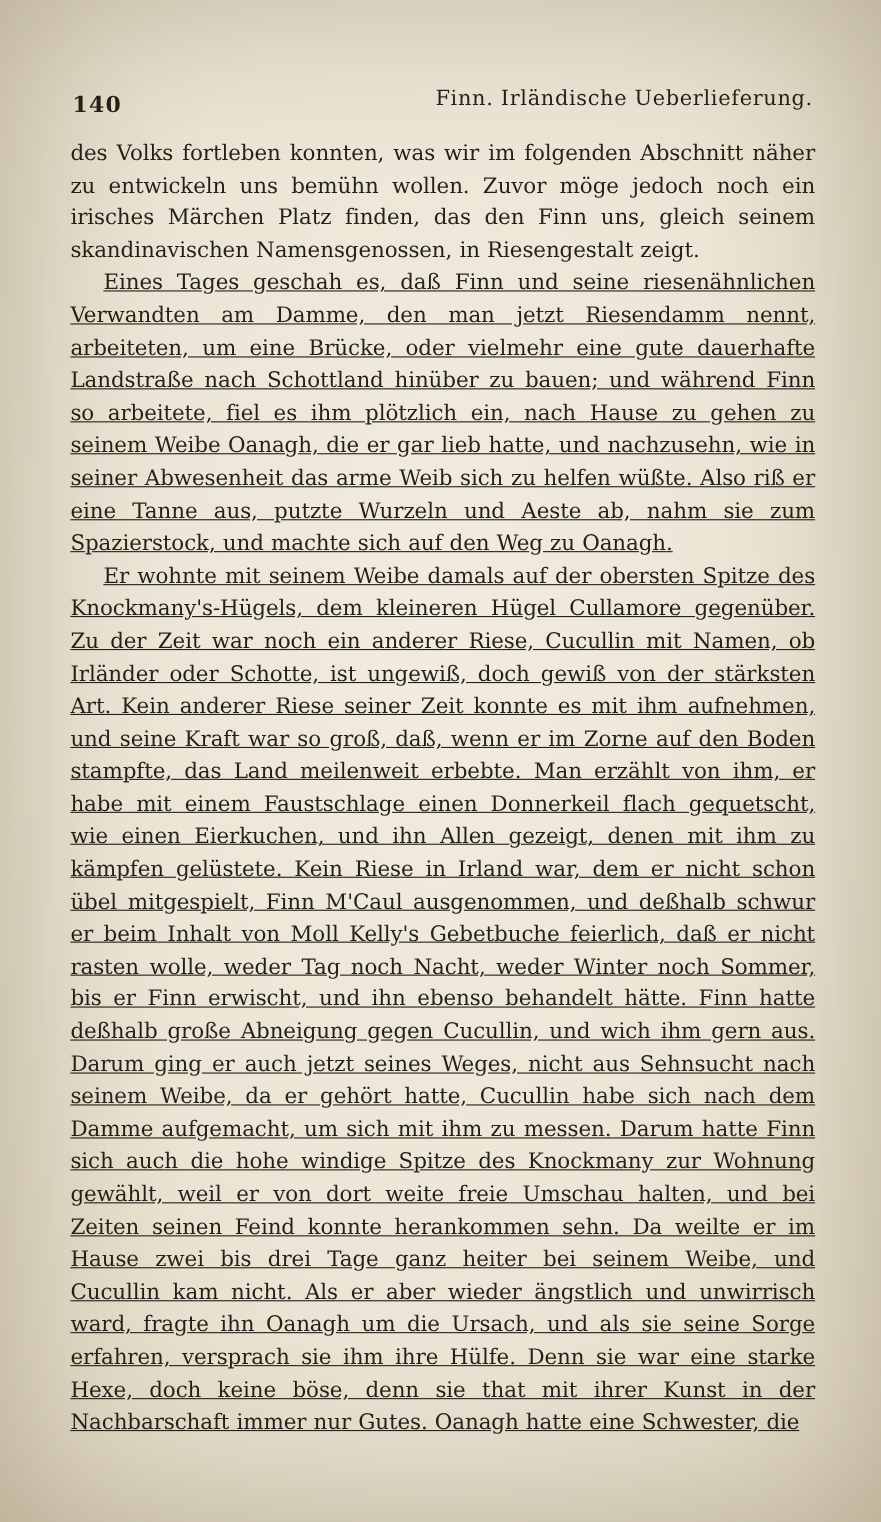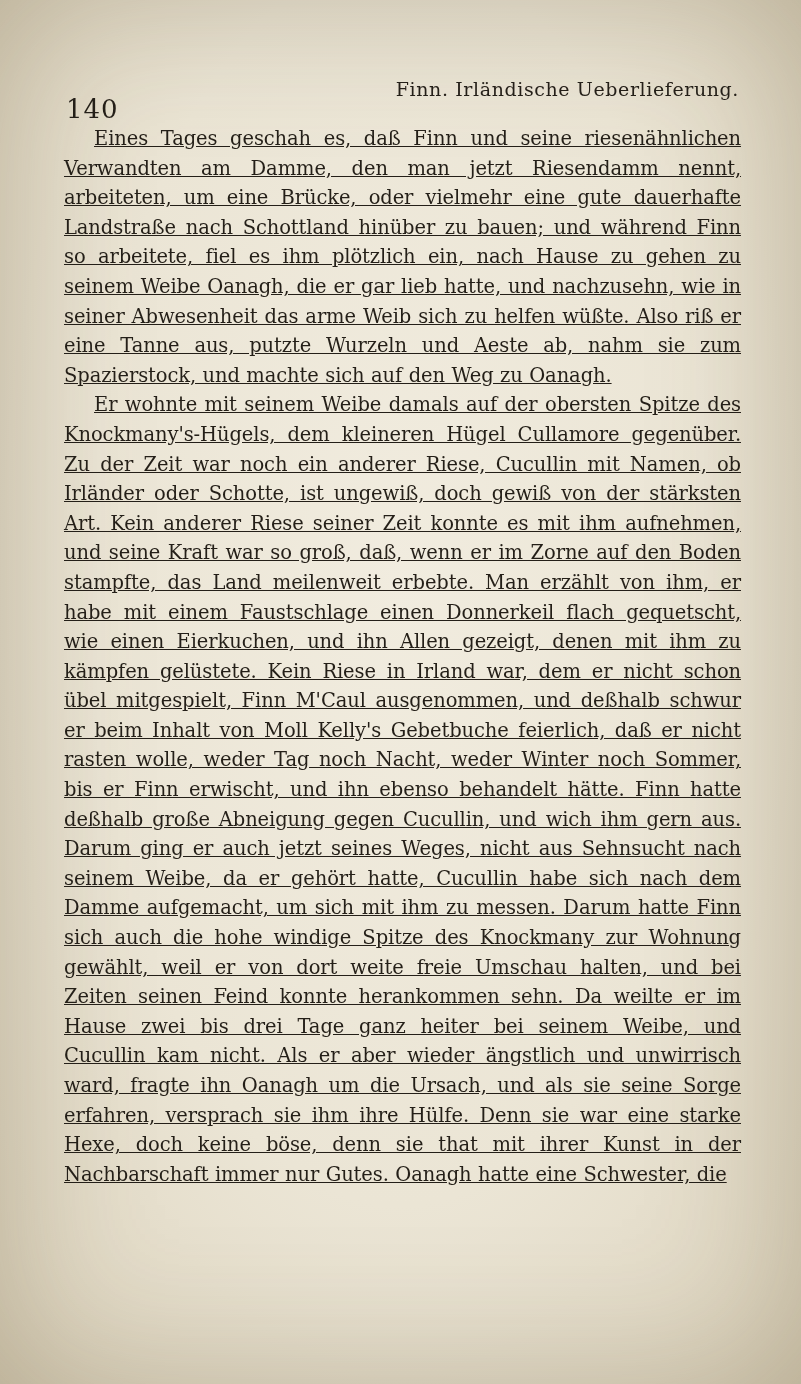--- a/index.html
+++ b/index.html
@@ -25,23 +25,24 @@
     .header-row {
       position: absolute;
       top: 78px;
       left: 64px;
       right: 62px;
       height: 30px;
     }
     .page-number {
       position: absolute;
       left: 2px;
-      top: 16px;
-      font-size: 26px;
+      top: 5px;
+      font-size: 20px;
       letter-spacing: 1px;
+      font-weight: bold;
     }
     .header-title {
       text-align: right;
       font-size: 19px;
       letter-spacing: 0.6px;
       white-space: nowrap;
     }
     .body-text {
       position: absolute;
       top: 124px;
@@ -66,17 +67,18 @@
 <body>
 
 <div class="page">
 
   <div class="header-row">
     <span class="page-number">140</span>
     <div class="header-title">Finn. Irländische Ueberlieferung.</div>
   </div>
 
   <div class="body-text">
+    <p class="para">des Volks fortleben konnten, was wir im folgenden Abschnitt näher zu entwickeln uns bemühn wollen. Zuvor möge jedoch noch ein irisches Märchen Platz finden, das den Finn uns, gleich seinem skandinavischen Namensgenossen, in Riesengestalt zeigt.</p>
     <p class="para indent">Eines Tages geschah es, daß Finn und seine riesenähnlichen Verwandten am Damme, den man jetzt Riesendamm nennt, arbeiteten, um eine Brücke, oder vielmehr eine gute dauerhafte Landstraße nach Schottland hinüber zu bauen; und während Finn so arbeitete, fiel es ihm plötzlich ein, nach Hause zu gehen zu seinem Weibe Oanagh, die er gar lieb hatte, und nachzusehn, wie in seiner Abwesenheit das arme Weib sich zu helfen wüßte. Also riß er eine Tanne aus, putzte Wurzeln und Aeste ab, nahm sie zum Spazierstock, und machte sich auf den Weg zu Oanagh.</p>
     <p class="para indent">Er wohnte mit seinem Weibe damals auf der obersten Spitze des Knockmany's-Hügels, dem kleineren Hügel Cullamore gegenüber. Zu der Zeit war noch ein anderer Riese, Cucullin mit Namen, ob Irländer oder Schotte, ist ungewiß, doch gewiß von der stärksten Art. Kein anderer Riese seiner Zeit konnte es mit ihm aufnehmen, und seine Kraft war so groß, daß, wenn er im Zorne auf den Boden stampfte, das Land meilenweit erbebte. Man erzählt von ihm, er habe mit einem Faustschlage einen Donnerkeil flach gequetscht, wie einen Eierkuchen, und ihn Allen gezeigt, denen mit ihm zu kämpfen gelüstete. Kein Riese in Irland war, dem er nicht schon übel mitgespielt, Finn M'Caul ausgenommen, und deßhalb schwur er beim Inhalt von Moll Kelly's Gebetbuche feierlich, daß er nicht rasten wolle, weder Tag noch Nacht, weder Winter noch Sommer, bis er Finn erwischt, und ihn ebenso behandelt hätte. Finn hatte deßhalb große Abneigung gegen Cucullin, und wich ihm gern aus. Darum ging er auch jetzt seines Weges, nicht aus Sehnsucht nach seinem Weibe, da er gehört hatte, Cucullin habe sich nach dem Damme aufgemacht, um sich mit ihm zu messen. Darum hatte Finn sich auch die hohe windige Spitze des Knockmany zur Wohnung gewählt, weil er von dort weite freie Umschau halten, und bei Zeiten seinen Feind konnte herankommen sehn. Da weilte er im Hause zwei bis drei Tage ganz heiter bei seinem Weibe, und Cucullin kam nicht. Als er aber wieder ängstlich und unwirrisch ward, fragte ihn Oanagh um die Ursach, und als sie seine Sorge erfahren, versprach sie ihm ihre Hülfe. Denn sie war eine starke Hexe, doch keine böse, denn sie that mit ihrer Kunst in der Nachbarschaft immer nur Gutes. Oanagh hatte eine Schwester, die</p>
   </div>
 
 </div>
 
 </body></html>

